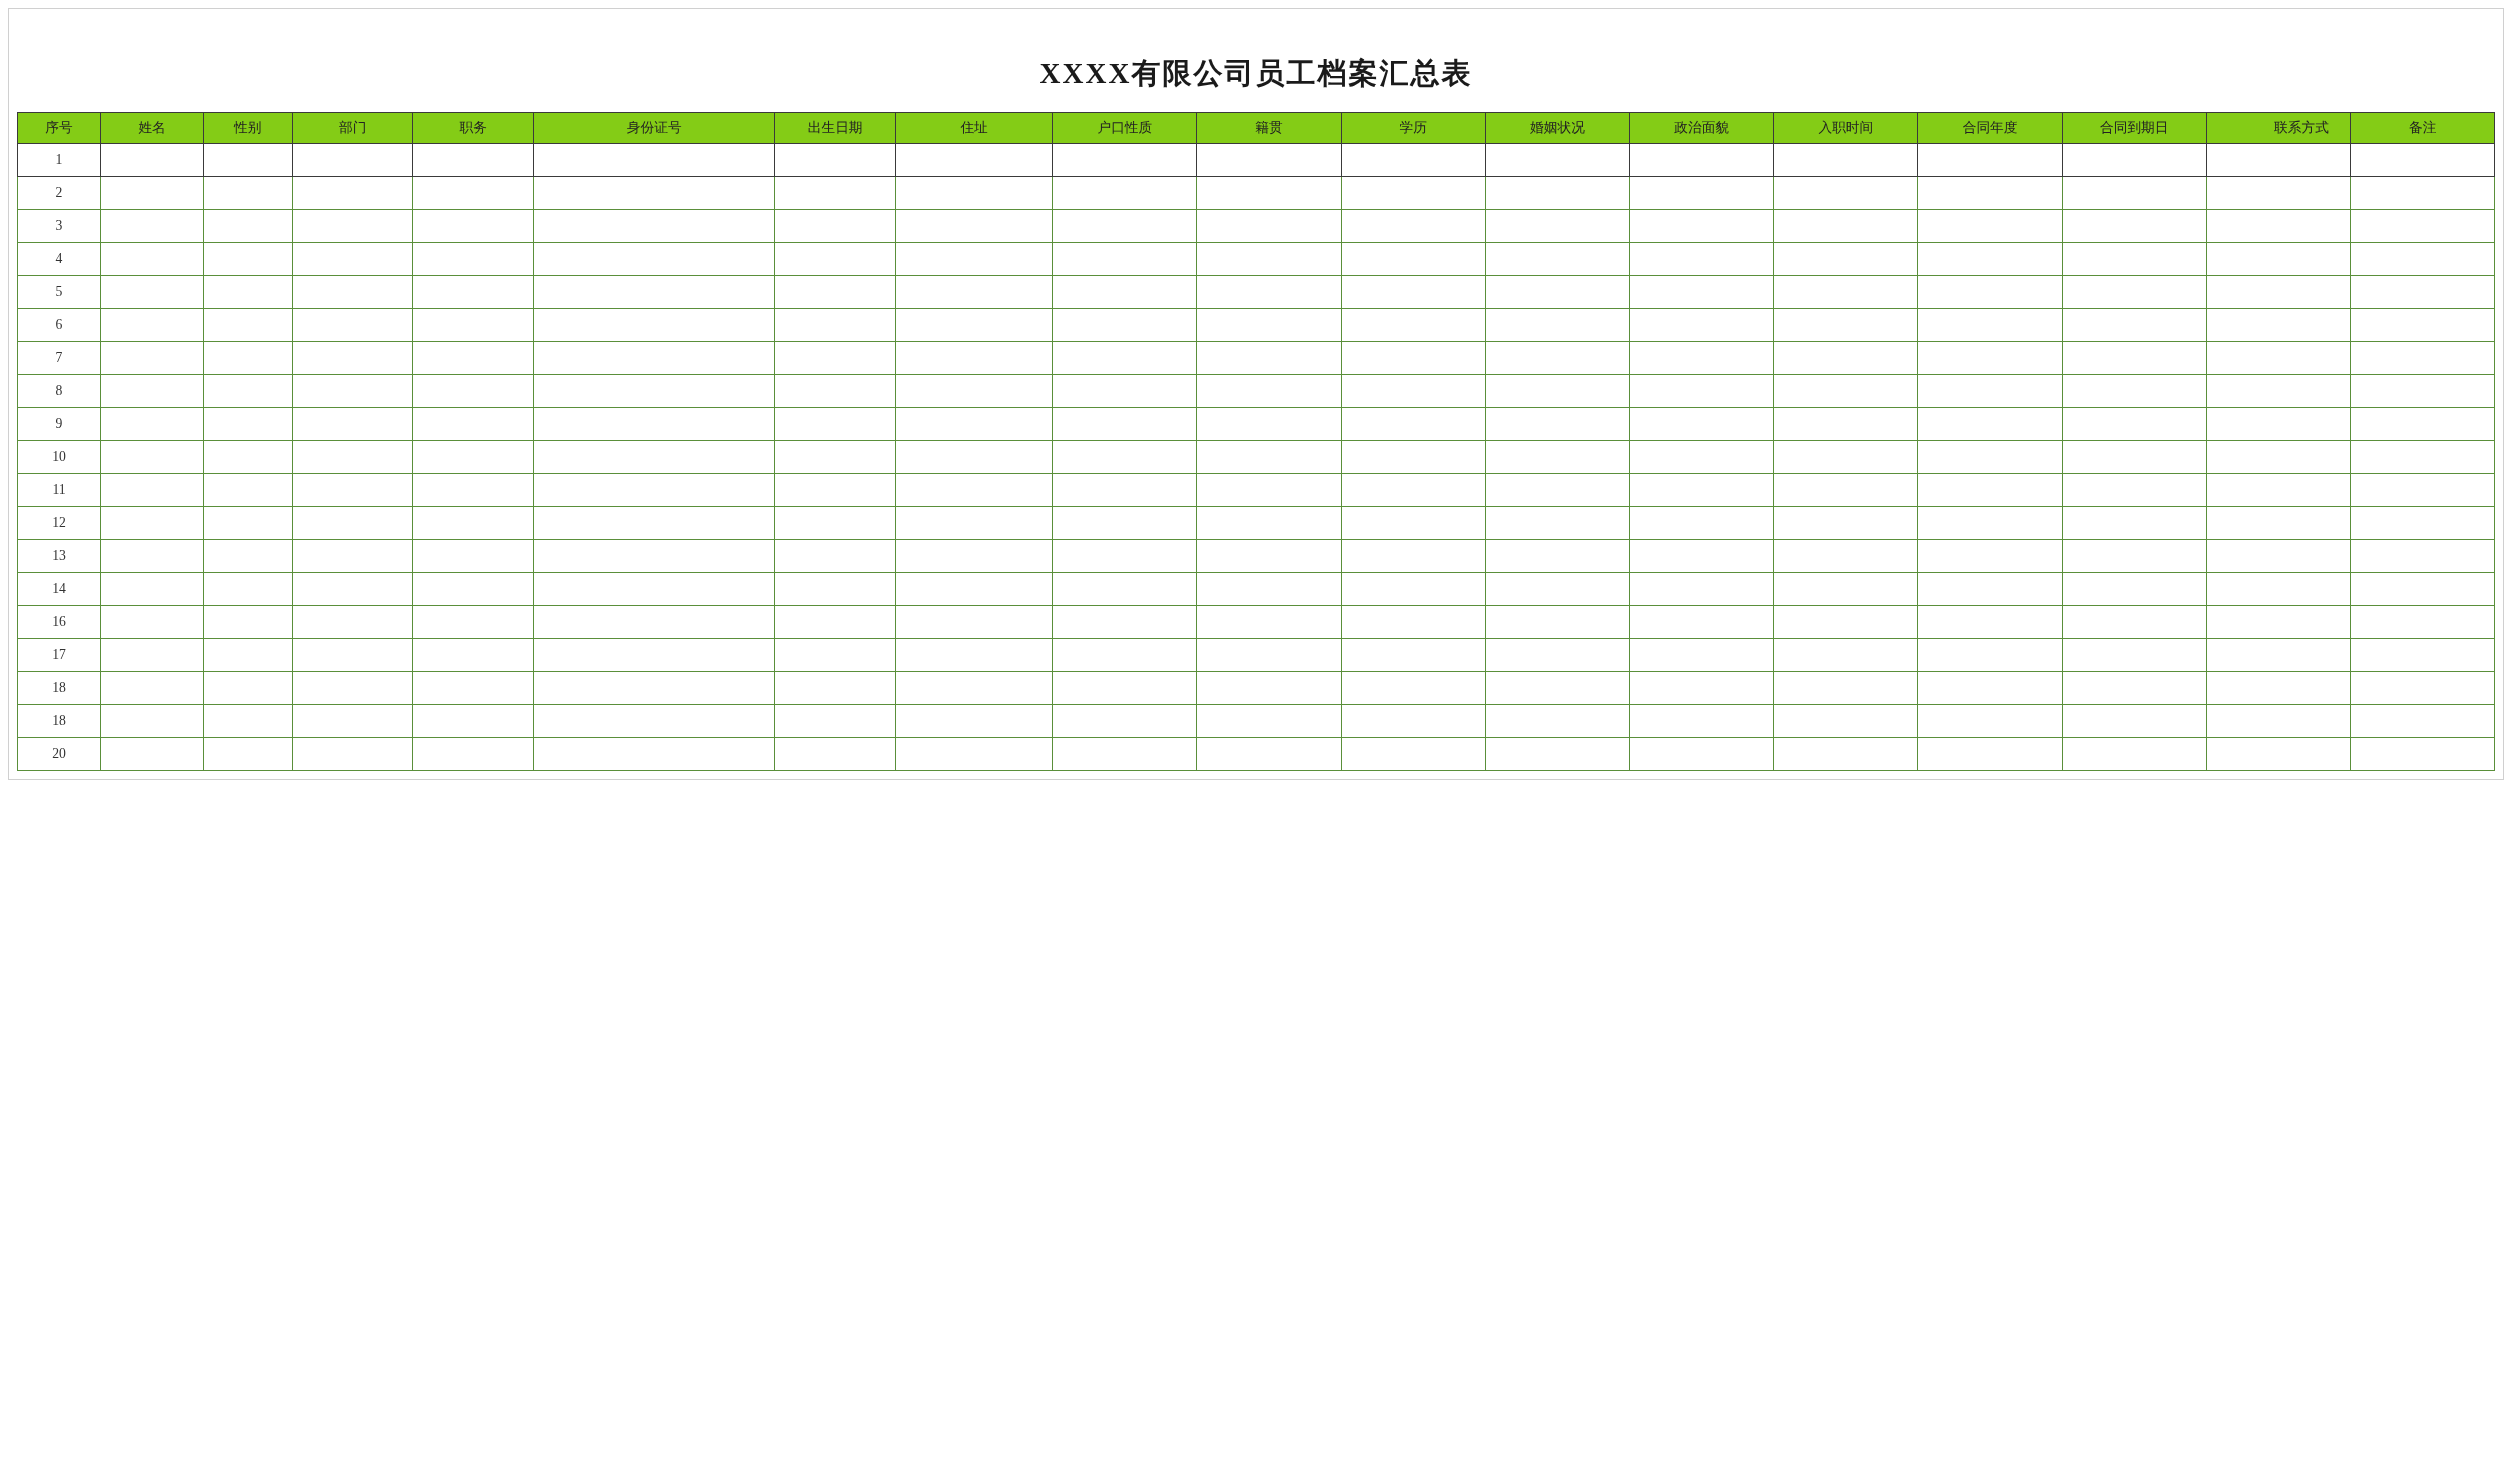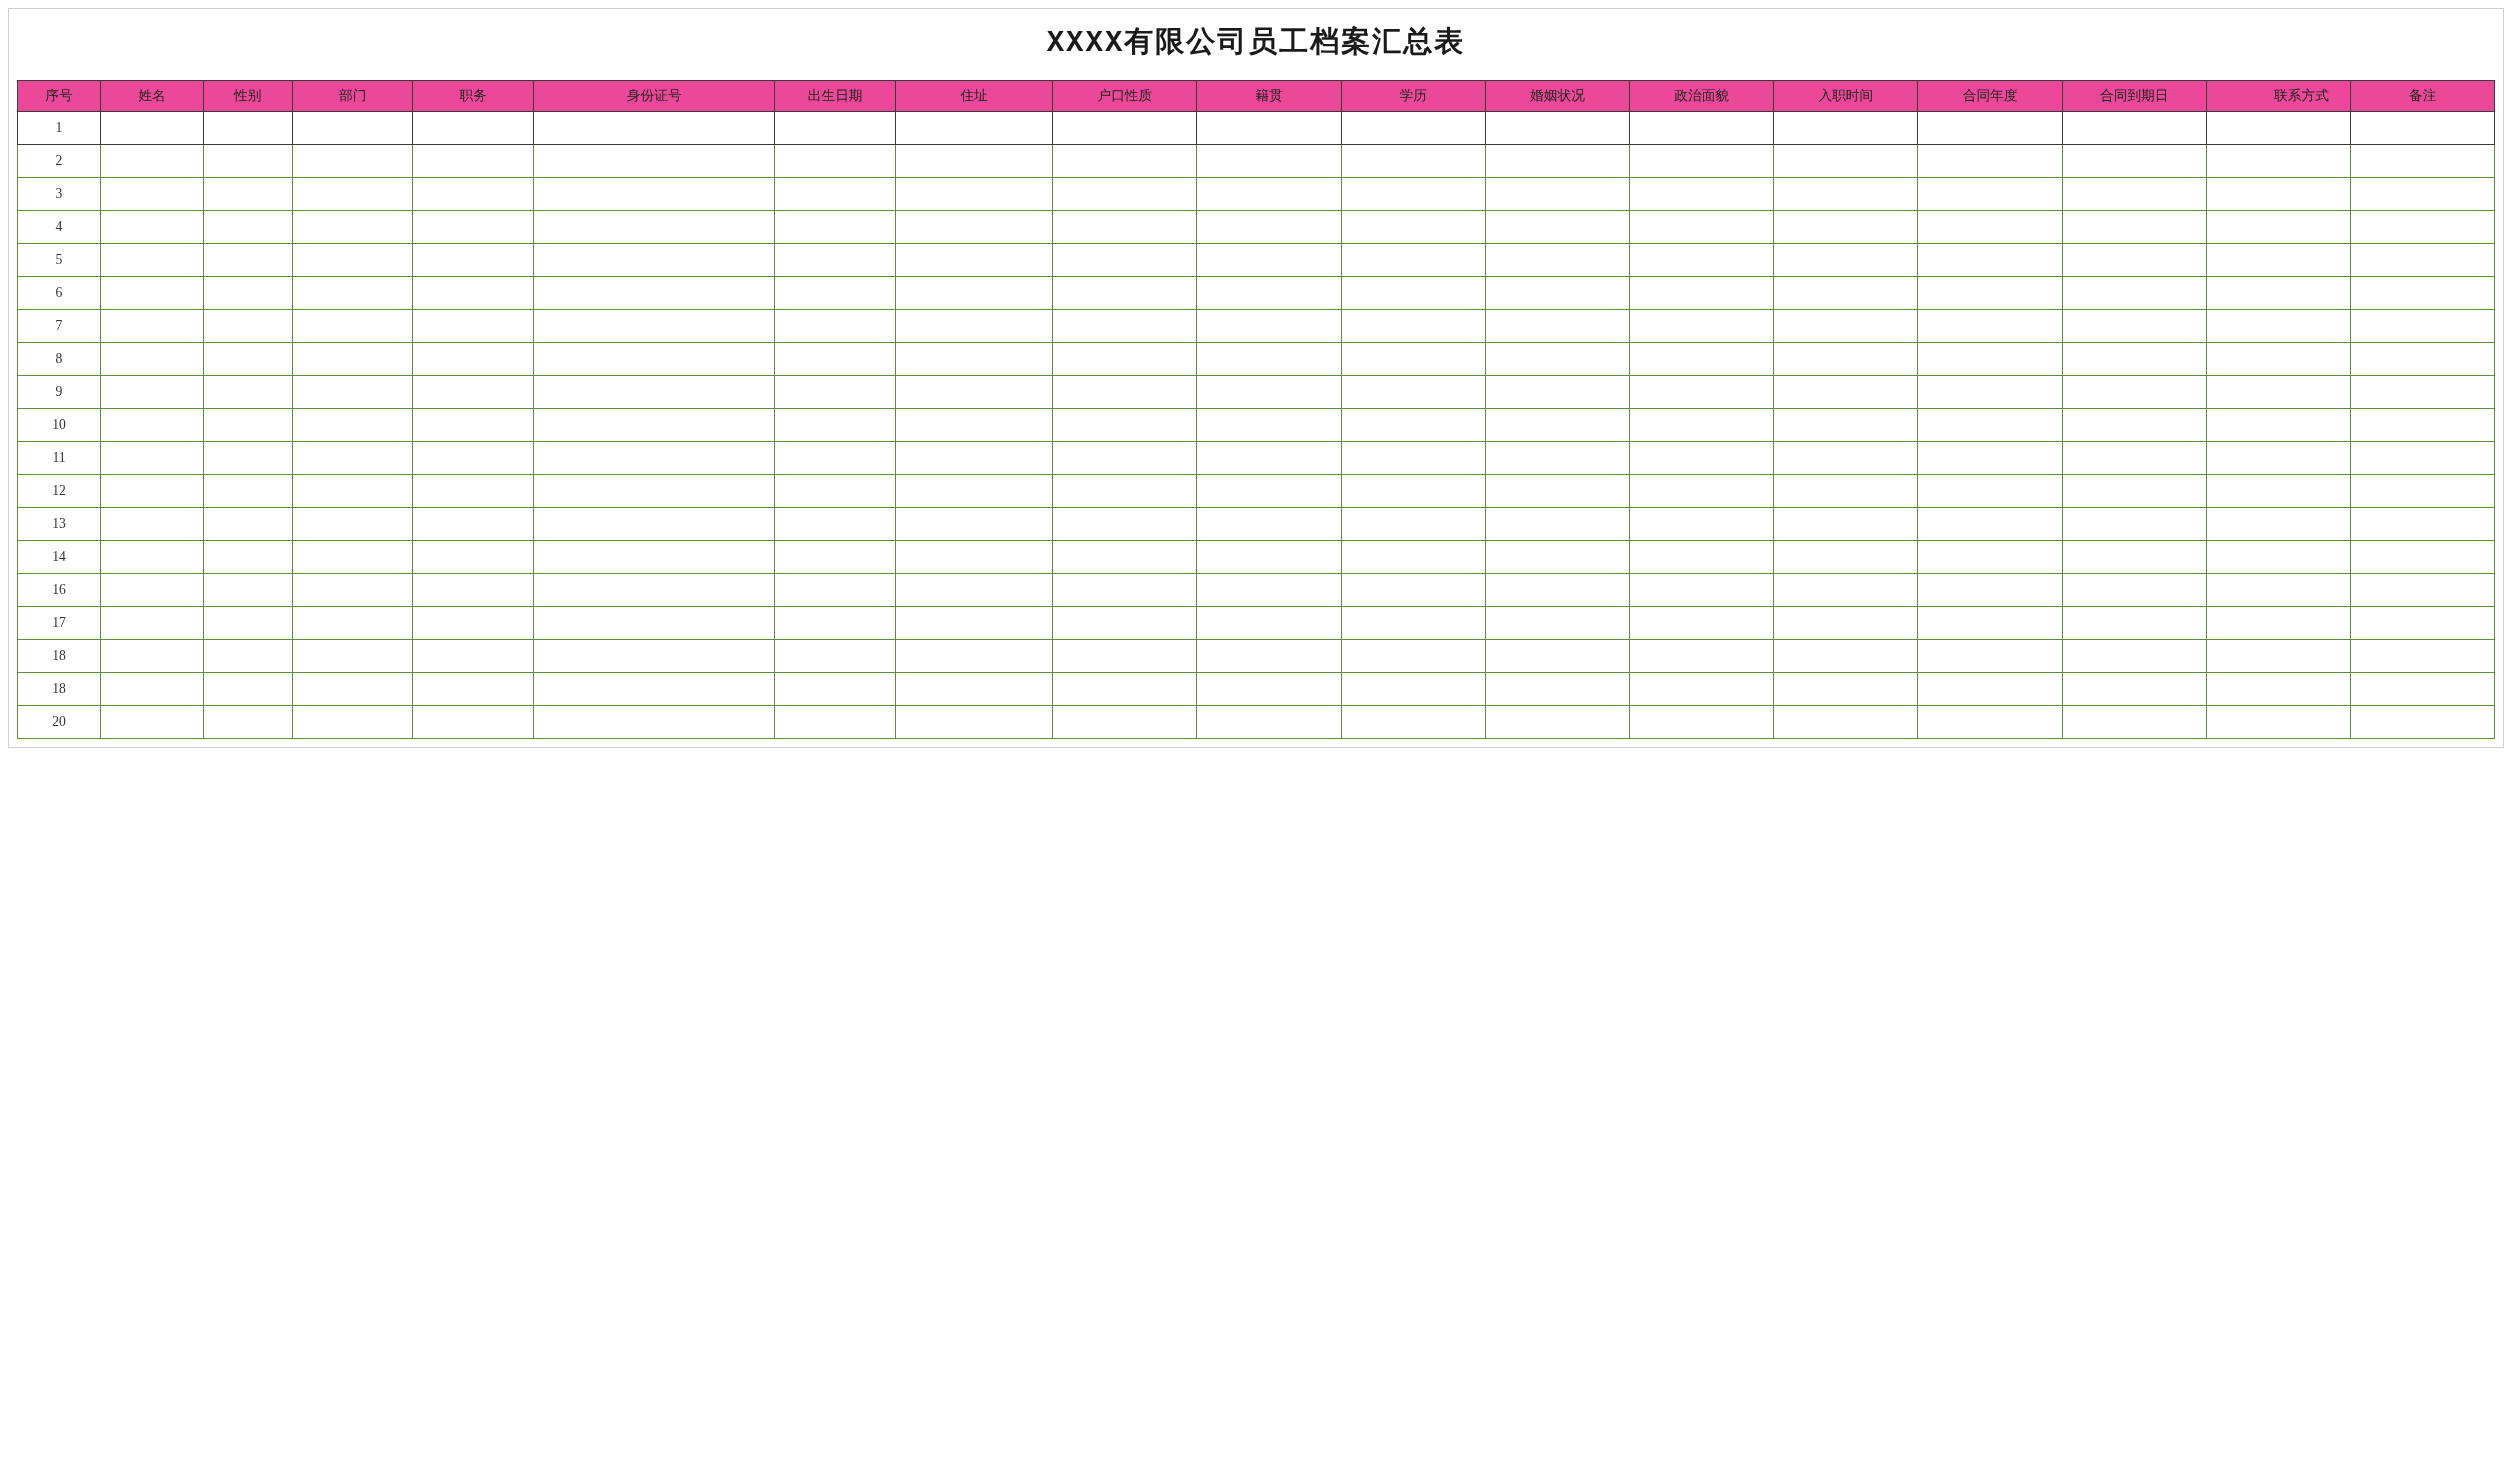--- a/index.html
+++ b/index.html
@@ -16,29 +16,30 @@
       border: 1px solid #d0d0d0;
       padding: 13.7px 7.8px 7.8px 7.8px;
     }
     .title {
       text-align: center;
       font-size: 29px;
       font-weight: bold;
       color: #1a1a1a;
       letter-spacing: 2px;
       margin-bottom: 17.6px;
-      font-family: Liberation Mono, monospace;
+      font-family: Liberation Serif, serif;
+      margin-top: 32px;
     }
     table {
       width: 100%;
       border-collapse: collapse;
       table-layout: fixed;
     }
     th {
-      background: #ec4899;
+      background: #84cc16;
       border: 1px solid #3a3a3a;
       padding: 5.9px 2px;
       font-size: 13.7px;
       font-weight: normal;
       color: #222;
       white-space: nowrap;
       overflow: hidden;
     }
     td {
       border: 1px solid #5a8f3a;

